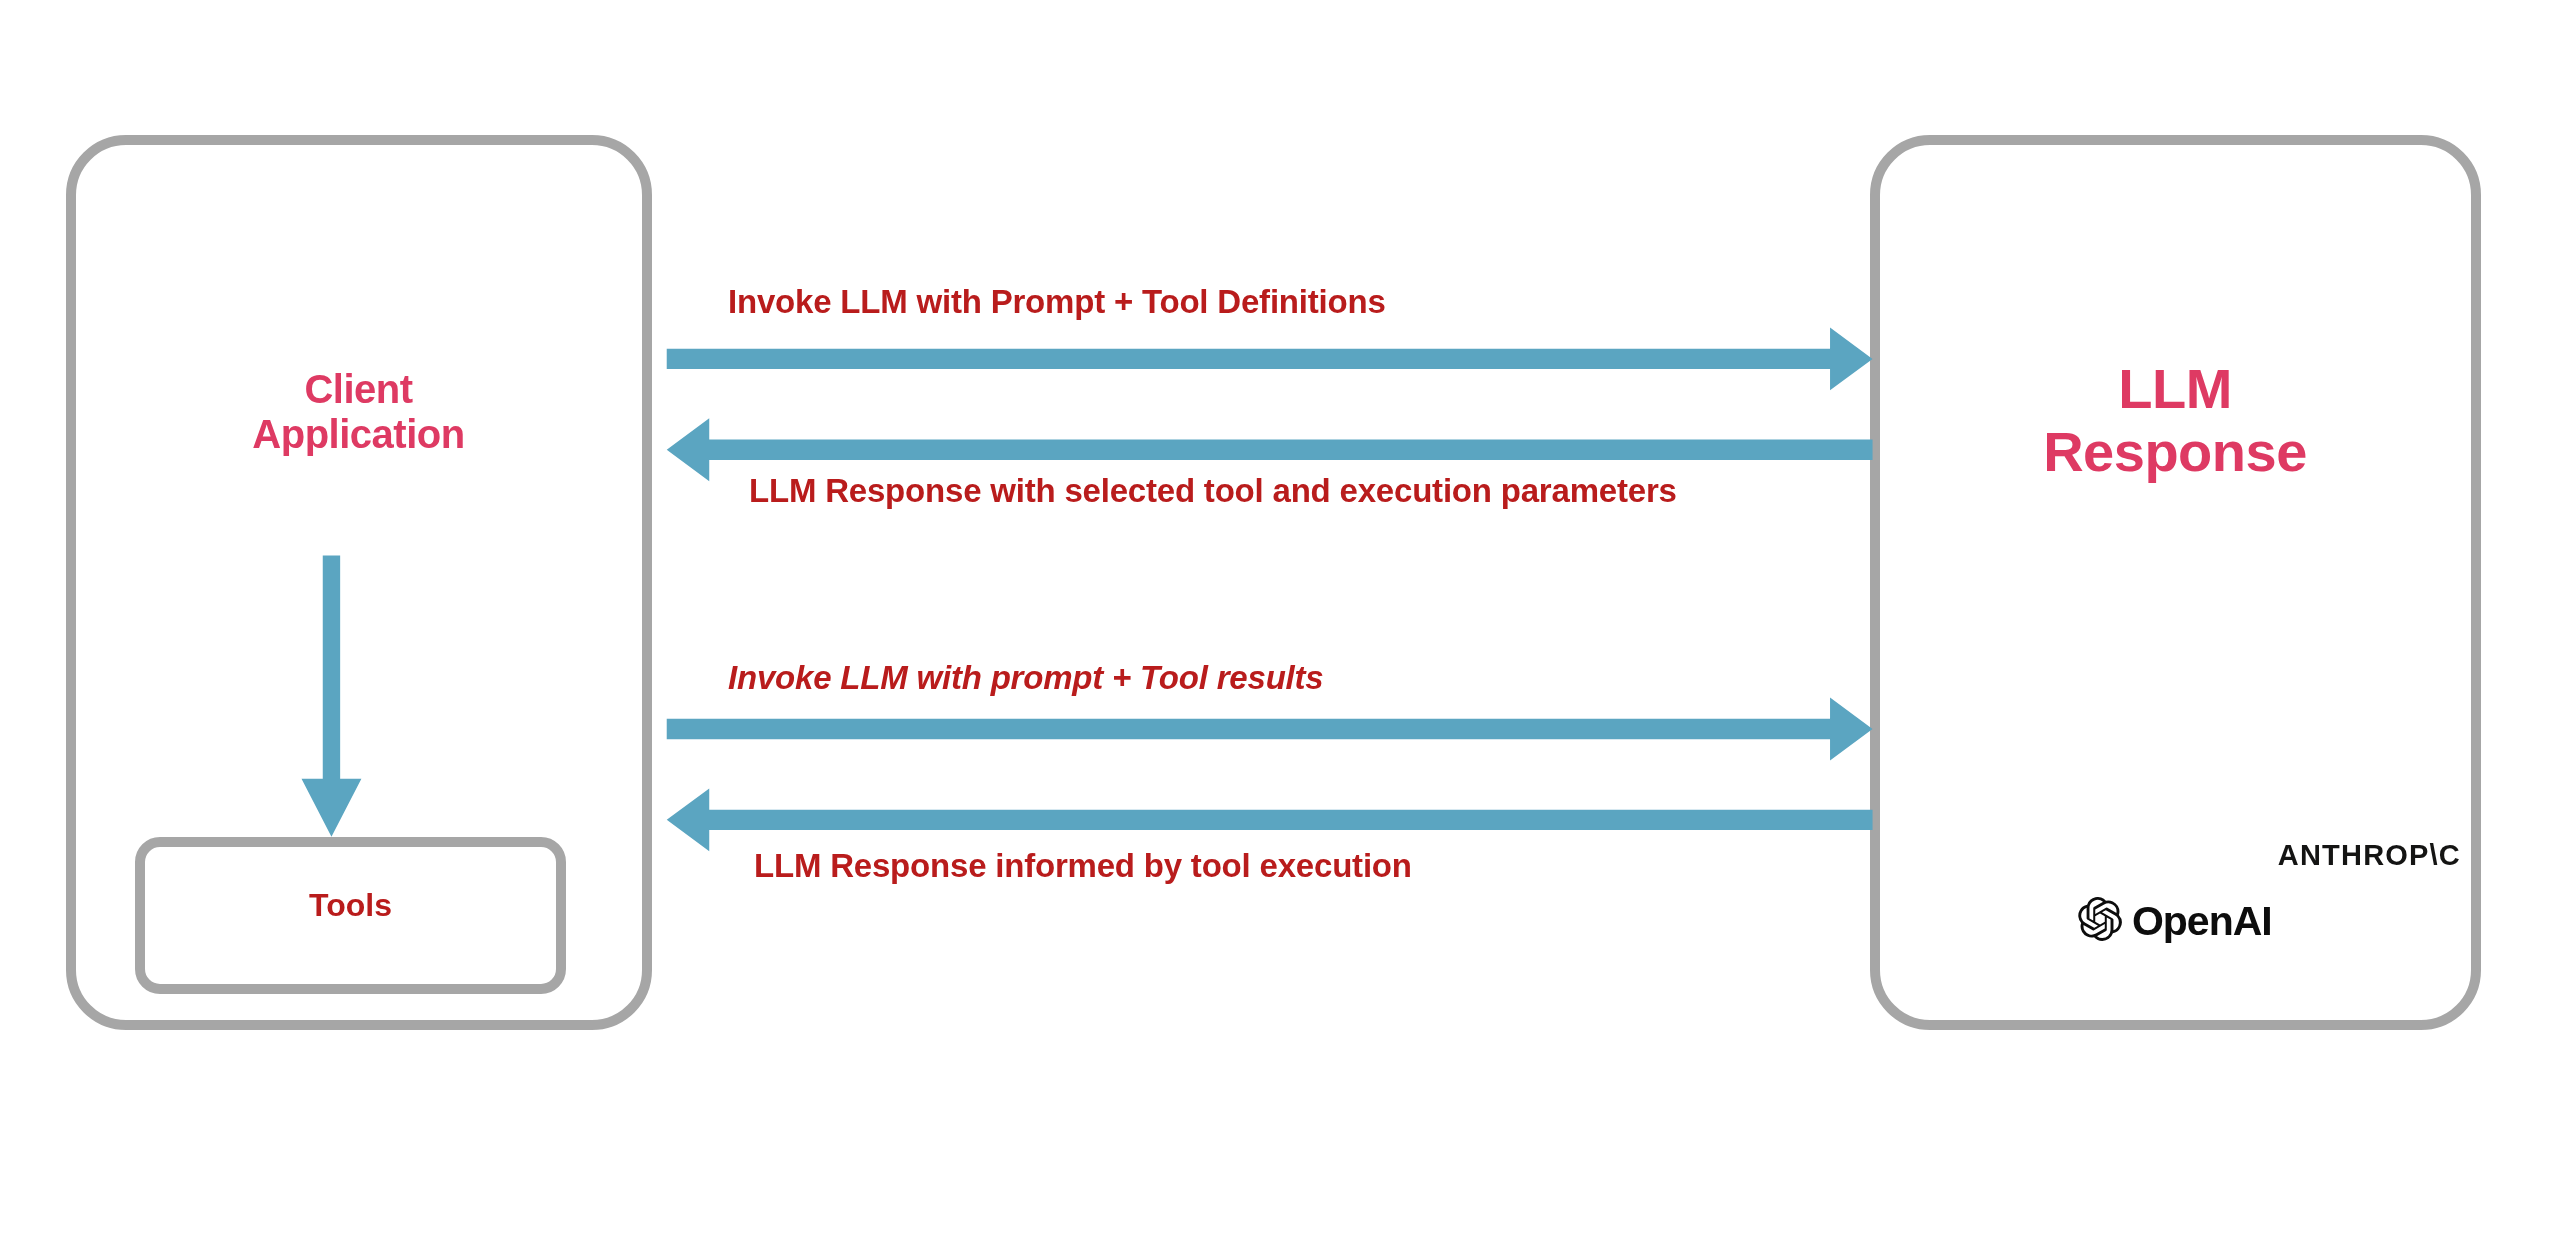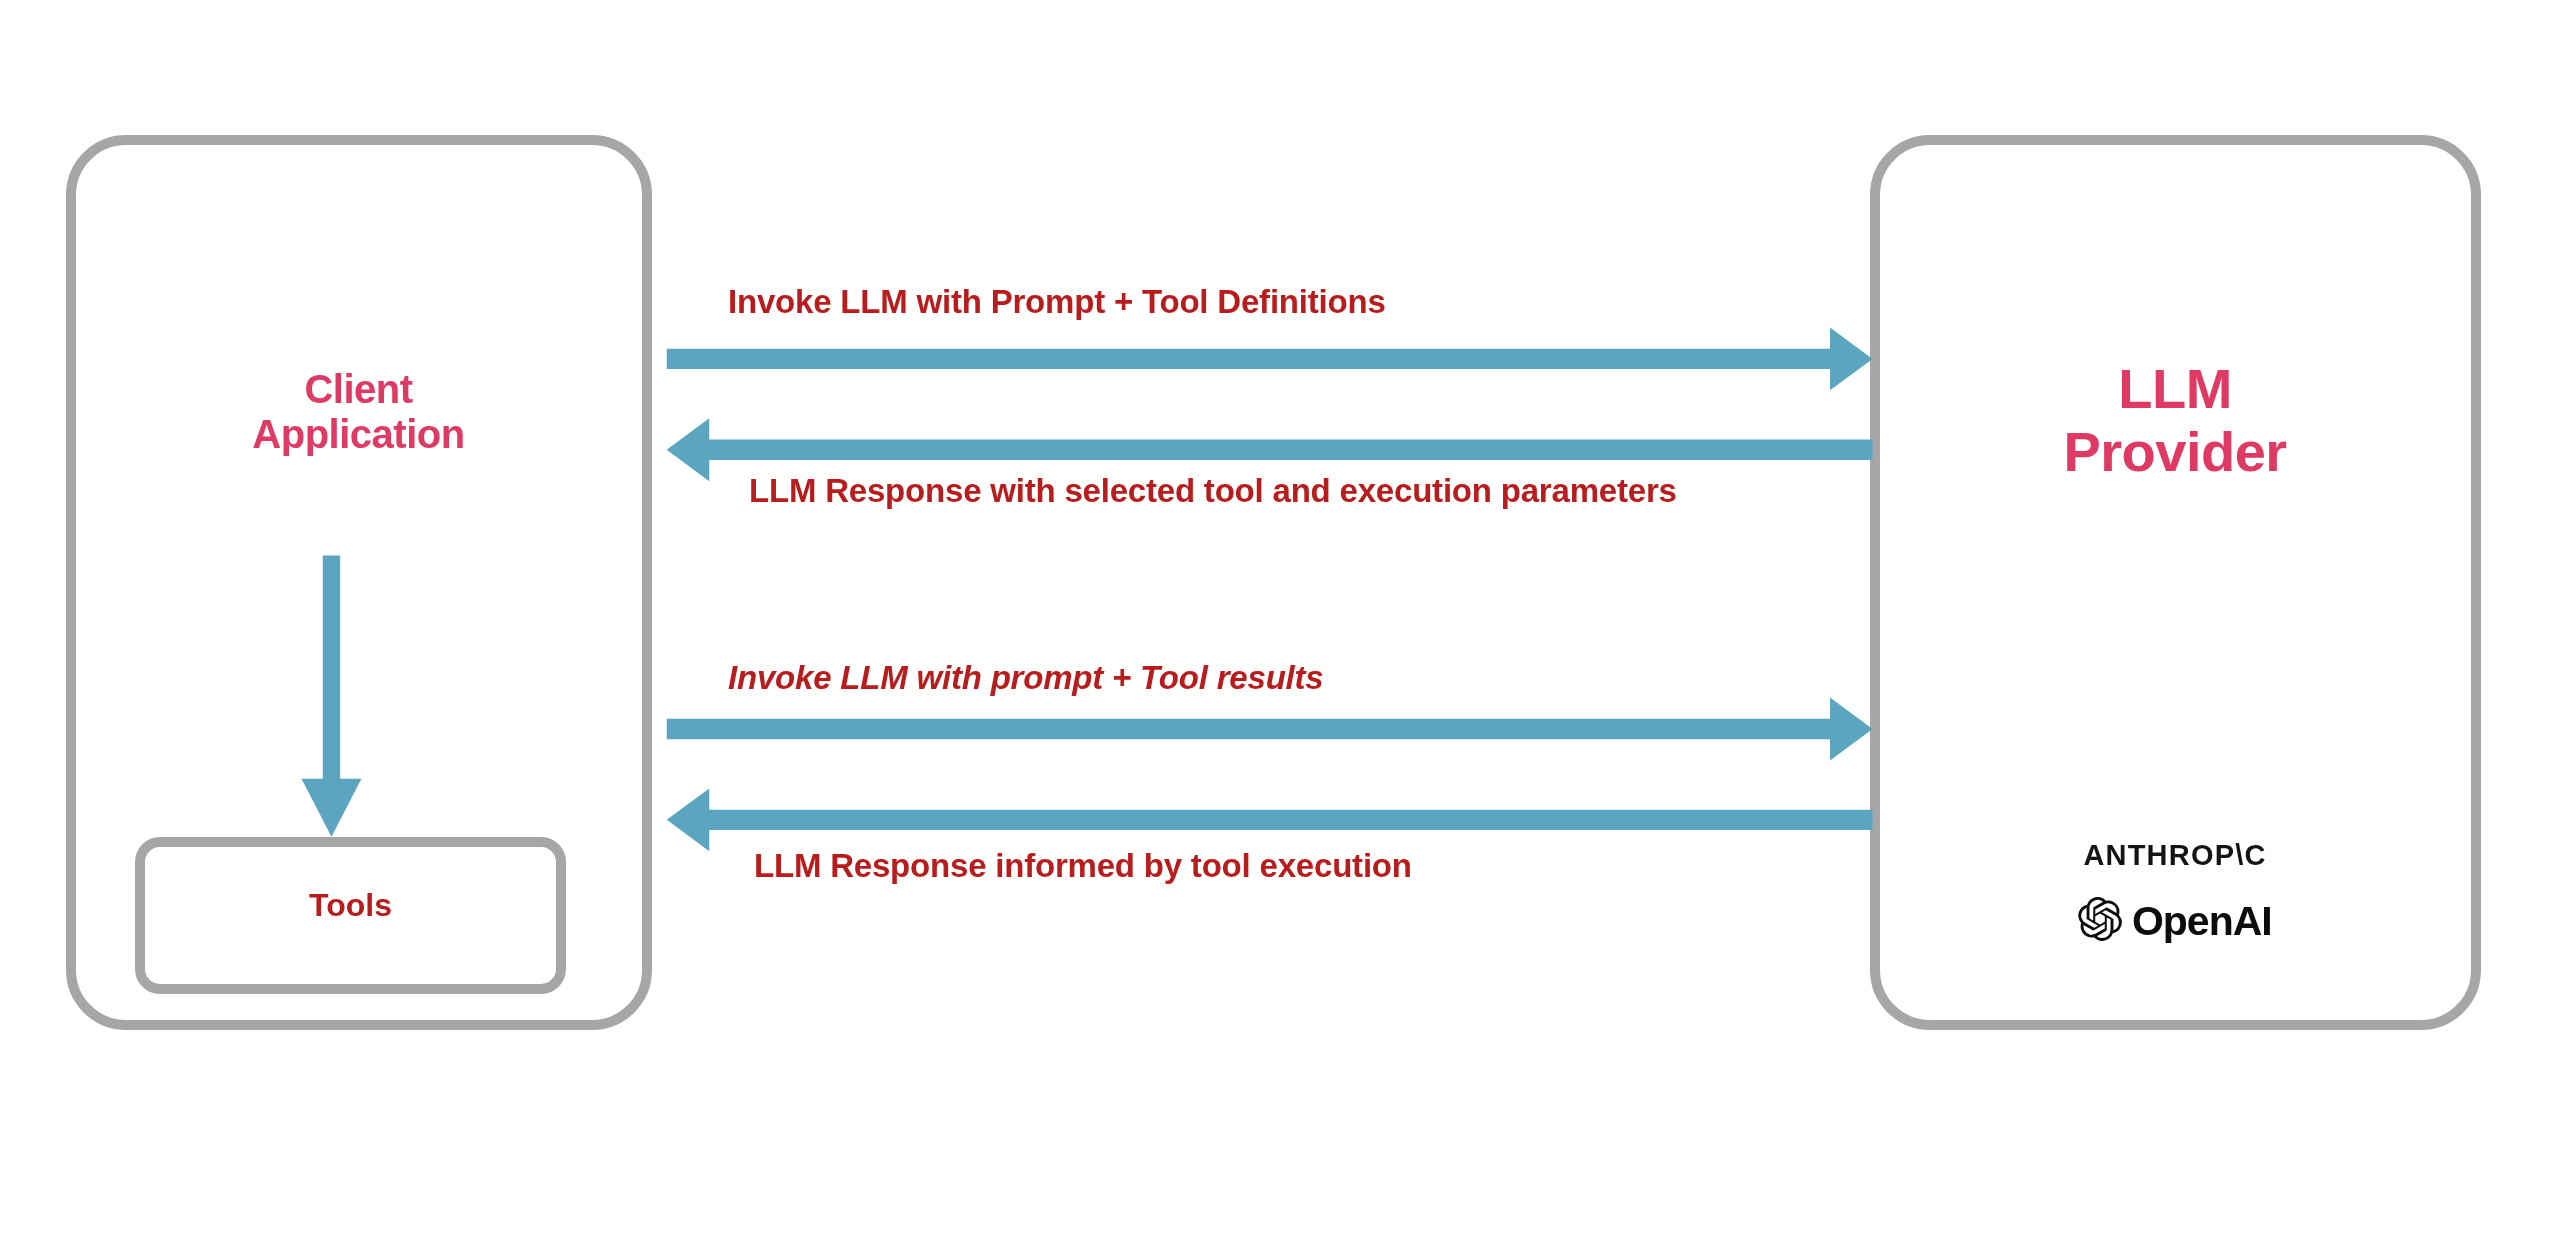--- a/index.html
+++ b/index.html
@@ -118,21 +118,21 @@
     height: 1258px;
     pointer-events: none;
   }
 
   
   #anthropic-logo {
     position: absolute;
     left: 1889px;
     top: 839px;
     width: 572px;
-    text-align: center;
+    text-align: right;
     color: #141413;
     font-weight: 700;
     font-size: 29px;
     letter-spacing: 1.2px;
   }
   #openai-logo {
     position: absolute;
     left: 1889px;
     top: 897px;
     width: 572px;
@@ -159,21 +159,21 @@
 Application</div>
 
   <div class="inner-box" id="tools-box"></div>
 
   <div id="tools-label">Tools</div>
 
 
   <div class="node-box" id="provider-box"></div>
 
   <div class="node-title" id="provider-title">LLM
-Provider</div>
+Response</div>
 
   <div id="anthropic-logo">ANTHROP\C</div>
 
   <div id="openai-logo">
     <span>
       <svg width="44" height="44" viewBox="0 0 24 24" aria-hidden="true">
         <path fill="#0d0d0d" d="M22.2819 9.8211a5.9847 5.9847 0 0 0-.5157-4.9108 6.0462 6.0462 0 0 0-6.5098-2.9A6.0651 6.0651 0 0 0 4.9807 4.1818a5.9847 5.9847 0 0 0-3.9977 2.9 6.0462 6.0462 0 0 0 .7427 7.0966 5.98 5.98 0 0 0 .511 4.9107 6.051 6.051 0 0 0 6.5146 2.9001A5.9847 5.9847 0 0 0 13.2599 24a6.0557 6.0557 0 0 0 5.7718-4.2058 5.9894 5.9894 0 0 0 3.9977-2.9001 6.0557 6.0557 0 0 0-.7475-7.0729zm-9.022 12.6081a4.4755 4.4755 0 0 1-2.8764-1.0408l.1419-.0804 4.7783-2.7582a.7948.7948 0 0 0 .3927-.6813v-6.7369l2.02 1.1686a.071.071 0 0 1 .038.052v5.5826a4.504 4.504 0 0 1-4.4945 4.4944zm-9.6607-4.1254a4.4708 4.4708 0 0 1-.5346-3.0137l.142.0852 4.783 2.7582a.7712.7712 0 0 0 .7806 0l5.8428-3.3685v2.3324a.0804.0804 0 0 1-.0332.0615L9.74 19.9502a4.4992 4.4992 0 0 1-6.1408-1.6464zM2.3408 7.8956a4.485 4.485 0 0 1 2.3655-1.9728V11.6a.7664.7664 0 0 0 .3879.6765l5.8144 3.3543-2.0201 1.1685a.0757.0757 0 0 1-.071 0l-4.8303-2.7865A4.504 4.504 0 0 1 2.3408 7.872zm16.5963 3.8558L13.1038 8.364 15.1192 7.2a.0757.0757 0 0 1 .071 0l4.8303 2.7913a4.4944 4.4944 0 0 1-.6765 8.1042v-5.6772a.79.79 0 0 0-.407-.667zm2.0107-3.0231l-.142-.0852-4.7735-2.7818a.7759.7759 0 0 0-.7854 0L9.409 9.2297V6.8974a.0662.0662 0 0 1 .0284-.0615l4.8303-2.7866a4.4992 4.4992 0 0 1 6.6802 4.66zM8.3065 12.863l-2.02-1.1638a.0804.0804 0 0 1-.0379-.0567V6.0742a4.4992 4.4992 0 0 1 7.3757-3.4537l-.142.0805L8.704 5.459a.7948.7948 0 0 0-.3927.6813zm1.0976-2.3654l2.602-1.4998 2.6069 1.4998v2.9994l-2.5974 1.4997-2.6067-1.4997Z"></path>
       </svg>
     </span>
     <span id="openai-wordmark">OpenAI</span>

